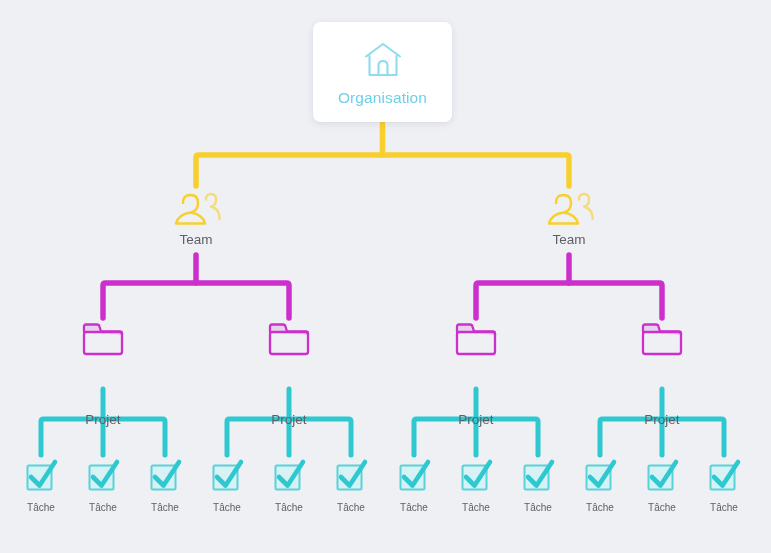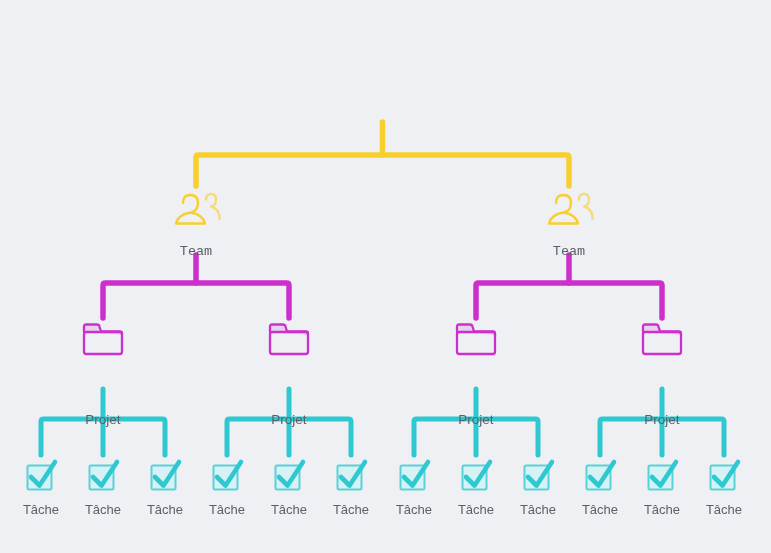--- a/index.html
+++ b/index.html
@@ -70,37 +70,36 @@
     justify-content: center;
   }
   .node-label {
     color: #5d5f66;
     white-space: nowrap;
   }
 
   .team-node { width: 92px; }
   .team-node .icon-wrap { height: 40px; }
   .team-node .node-label {
-    margin-top: 18px;
+    margin-top: 6px;
     font-size: 13.5px;
-    font-family: Liberation Mono, monospace;
   }
 
   .projet-node { width: 86px; gap: 48px; }
   .projet-node .icon-wrap { height: 40px; }
   .projet-node .node-label {
     margin-top: 6px;
     font-size: 13.5px;
   }
 
   .tache-node { width: 64px; }
   .tache-node .icon-wrap { height: 40px; }
   .tache-node .node-label {
     margin-top: 7px;
-    font-size: 13px;
+    font-size: 10px;
   }
 </style>
 </head>
 <body>
 
 <div id="diagram">
 
   <svg id="connectors" viewBox="0 0 771 553" width="771" height="553" xmlns="http://www.w3.org/2000/svg">
     <g fill="none" stroke-linecap="round" stroke-linejoin="round">
 
@@ -135,20 +134,32 @@
       </g>
 
       <g stroke="#2ec8d0" stroke-width="5">
         <path d="M662,389 L662,455"></path>
         <path d="M600,455 L600,421.5 Q600,419 602.5,419 L721.5,419 Q724,419 724,421.5 L724,455"></path>
       </g>
 
     </g>
   </svg>
 
+  <div class="org-card">
+    <span class="icon-wrap">
+      <svg width="42" height="40" viewBox="0 0 42 40" xmlns="http://www.w3.org/2000/svg">
+        <g fill="none" stroke="#8fdcee" stroke-width="2.1" stroke-linecap="round" stroke-linejoin="round">
+          <path d="M4,16.5 L21,4 L38,16.5"></path>
+          <path d="M7.5,16 L7.5,35 L34.5,35 L34.5,16"></path>
+          <path d="M16.5,35 L16.5,25.5 Q16.5,21 21,21 Q25.5,21 25.5,25.5 L25.5,35"></path>
+        </g>
+      </svg>
+    </span>
+    <span class="org-label">Organisation</span>
+  </div>
 
   <div class="node team-node" style="left:150px; top:186px;">
     <span class="icon-wrap">
       <svg width="52" height="34" viewBox="0 0 52 34" xmlns="http://www.w3.org/2000/svg">
         <g fill="none" stroke="#f8cf2d" stroke-width="2.4" stroke-linecap="round" stroke-linejoin="round">
           <path d="M36,7.5 Q36,2 41,2 Q46,2 46,7.5 Q46,13.5 41,14.5 Q48.5,16.5 49.5,24.5 L49.5,27" opacity="0.62"></path>
           <path d="M13,11 Q13,3 20.5,3 Q28,3 28,11 Q28,19 20.5,20.5 Q8,22.5 6,31.5 L35,31.5 Q33,22.5 20.5,20.5"></path>
         </g>
       </svg>
     </span>

